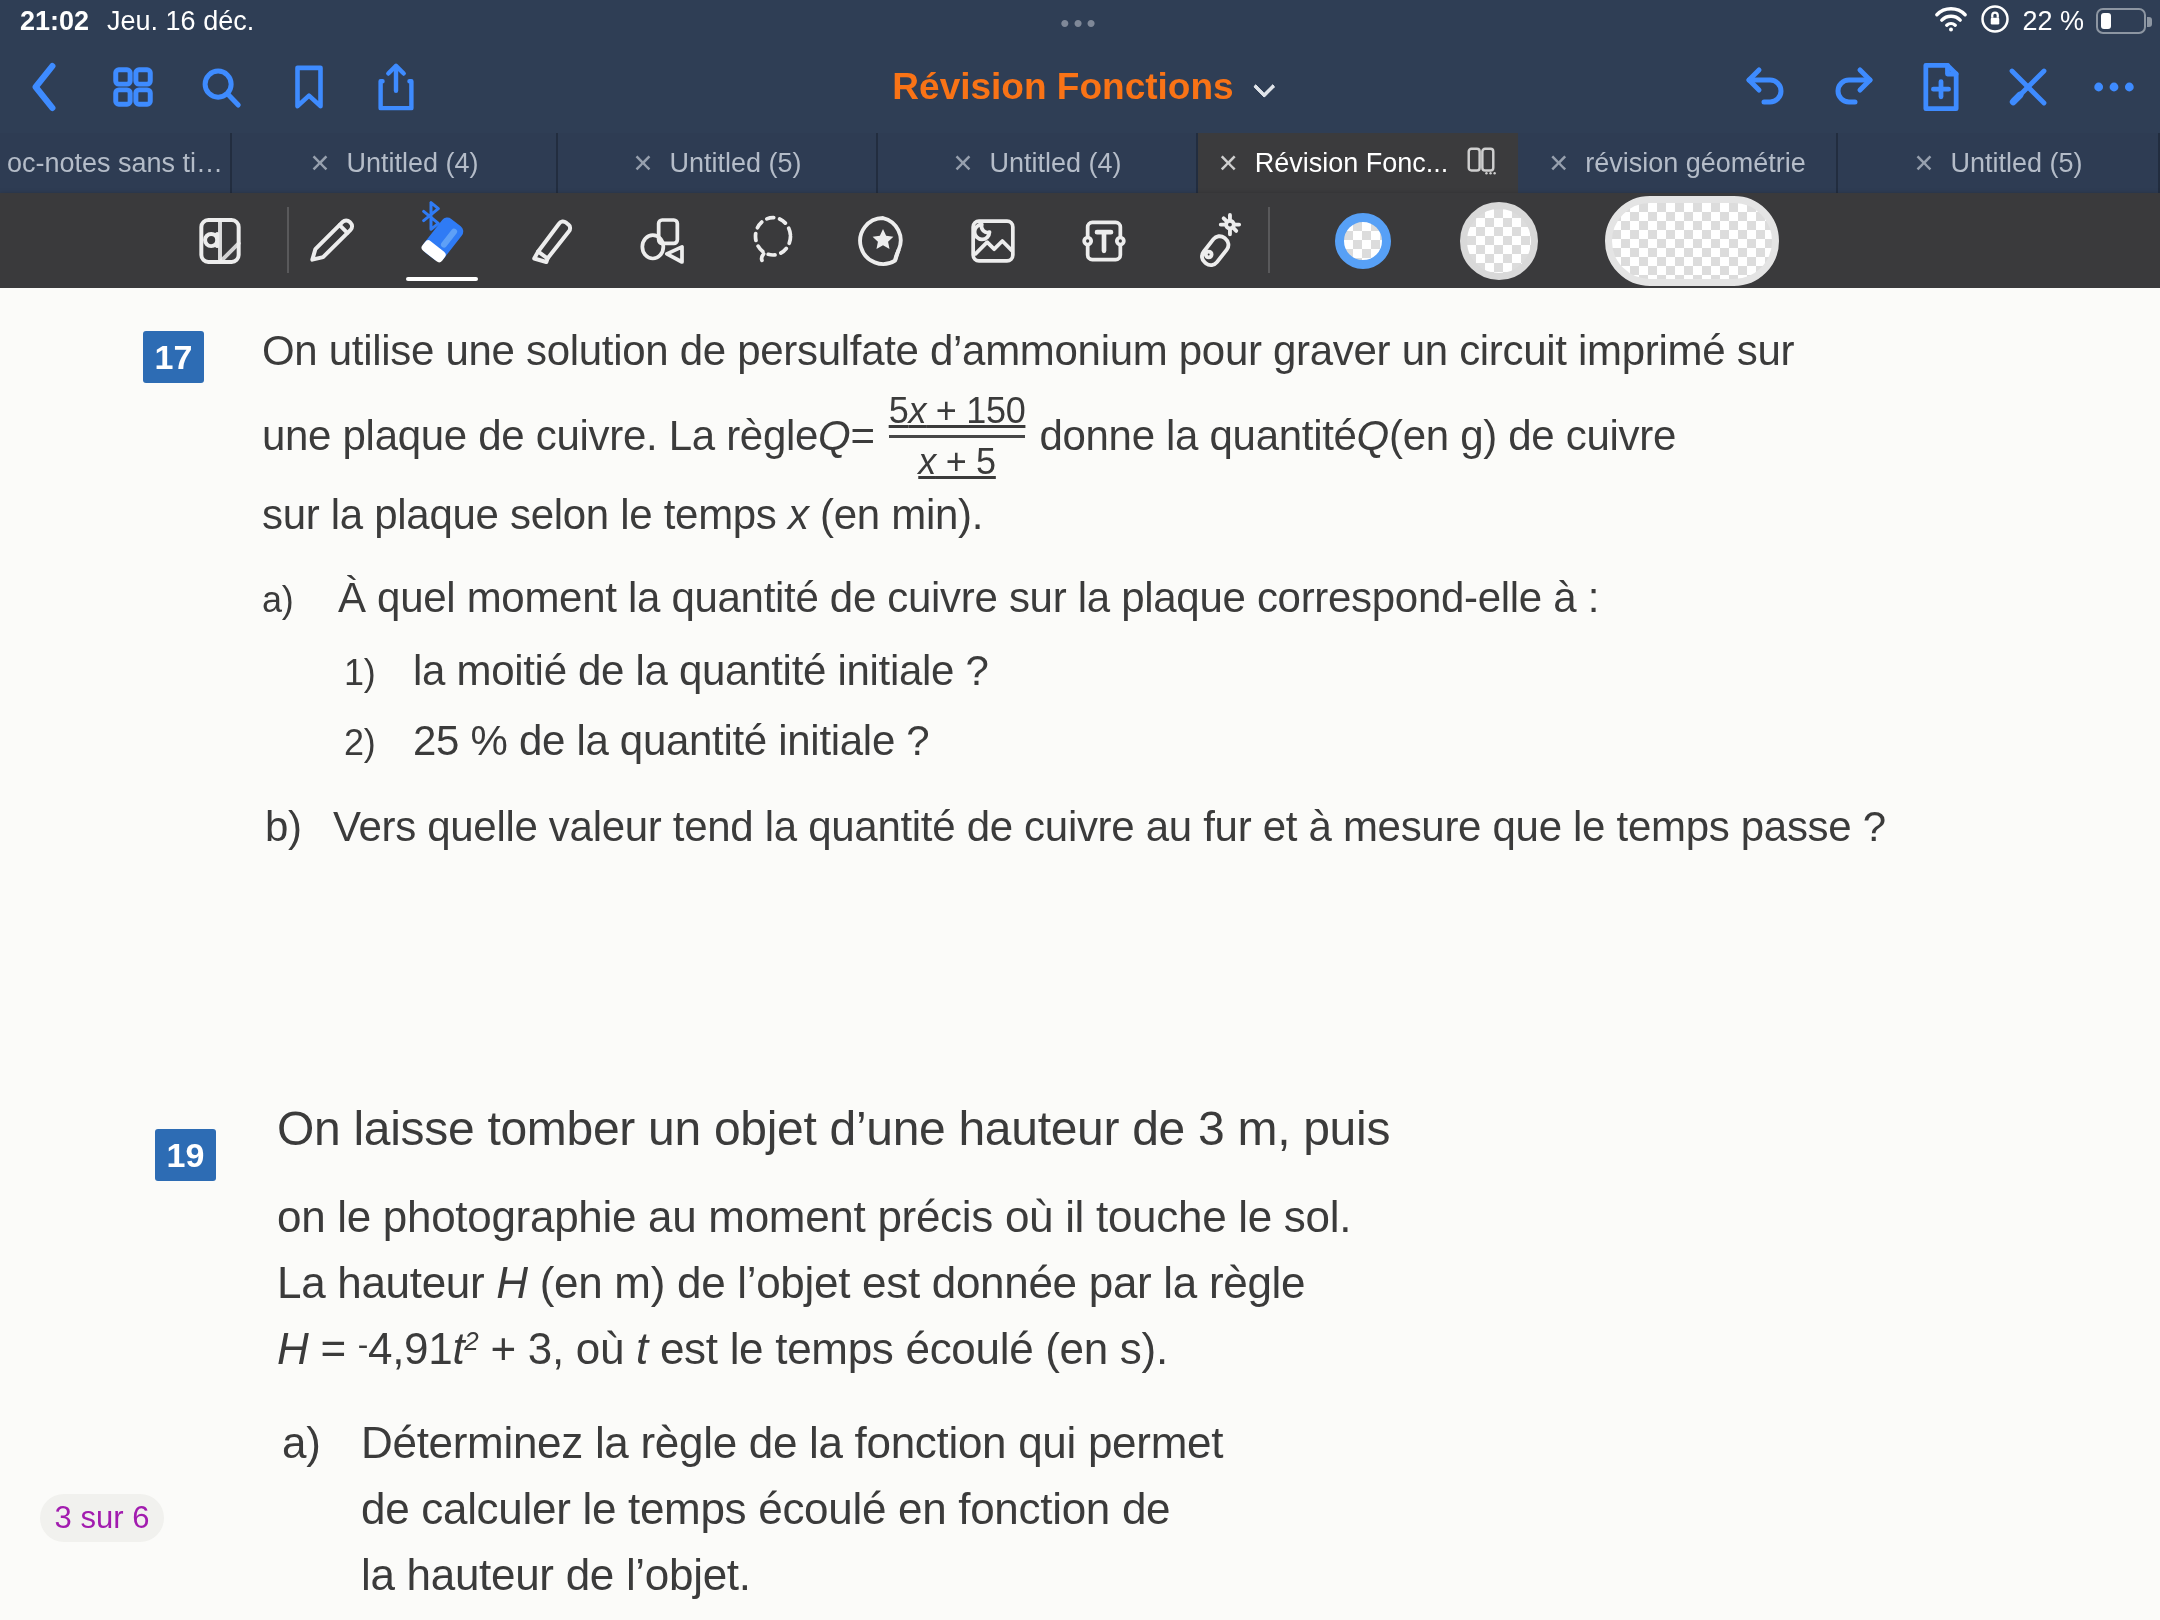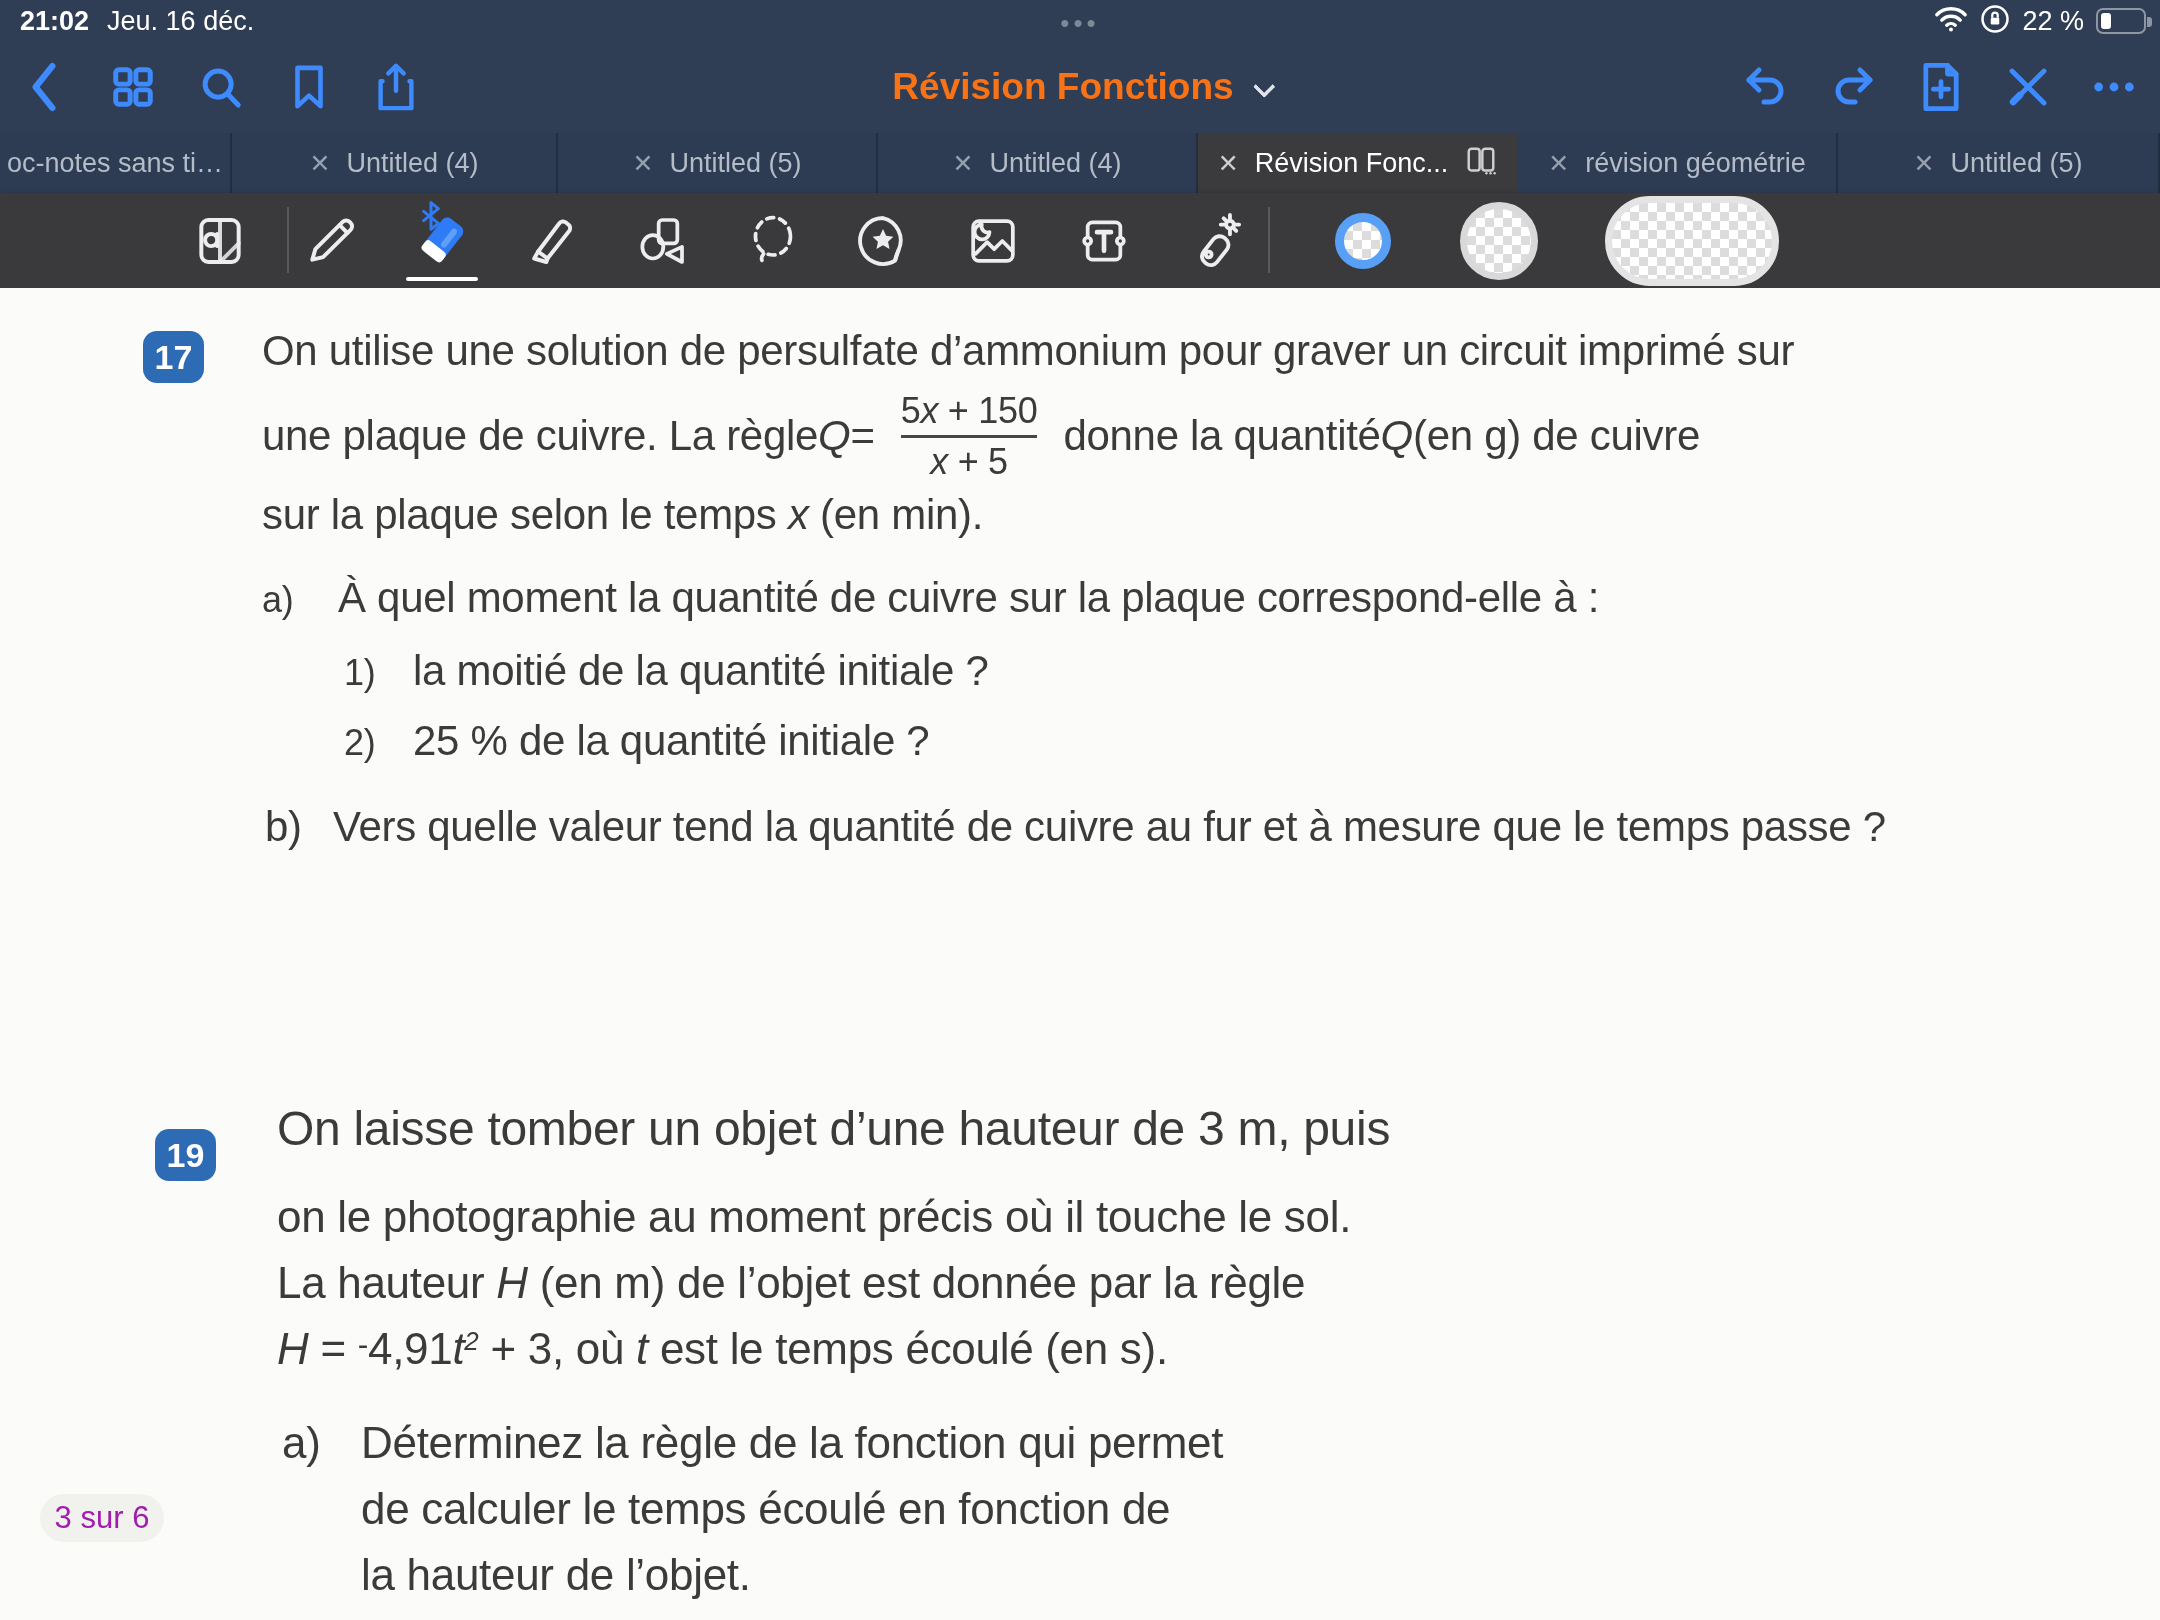--- a/index.html
+++ b/index.html
@@ -59,26 +59,26 @@
   .swatch { position:absolute; top:50%; transform:translate(-50%,-50%); border-radius:50%; }
   .sw1 { width:56px; height:56px; border:9px solid #57a0f6; }
   .sw2 { width:78px; height:78px; border:7px solid #d9d9d9; }
   .sw3 { width:174px; height:90px; border:7px solid #e4e4e4; border-radius:48px; }
 
   
   .page { position:absolute; left:0; top:288px; width:2160px; height:1332px; background:#fbfbf9; color:#3b3b3b; }
   .abs { position:absolute; white-space:nowrap; }
   .body-t { font-size:42px; letter-spacing:-0.3px; }
   .mi { font-style:italic; }
-  .badge { position:absolute; width:61px; height:52px; background:#2d6cb4; border-radius:14px;
+  .badge { position:absolute; width:61px; height:52px; background:#2d6cb4; border-radius:3px;
            color:#fff; font-weight:700; font-size:34px; display:flex; align-items:center;
            justify-content:center; }
   .itemlabel { display:inline-block; font-size:36px; }
-  .frac { display:inline-flex; flex-direction:column; align-items:center; margin:0 26px;
-          font-size:36px; line-height:44px; vertical-align:middle; }
+  .frac { display:inline-flex; flex-direction:column; align-items:center; margin:0 14px;
+          font-size:36px; line-height:44px; vertical-align:middle;text-decoration:underline; }
   .frac .bar { width:100%; height:3px; background:#474747; margin:2px 0; }
   .sup { font-size:26px; vertical-align:14px; }
   .neg { font-size:0.72em; vertical-align:9px; }
   .pagepill { position:absolute; left:40px; top:1206px; width:124px; height:48px; background:#f1f1ee;
               border-radius:24px; color:#a21caf; font-size:31px; display:flex; align-items:center;
               justify-content:center; }
 </style>
 </head>
 <body>
 

